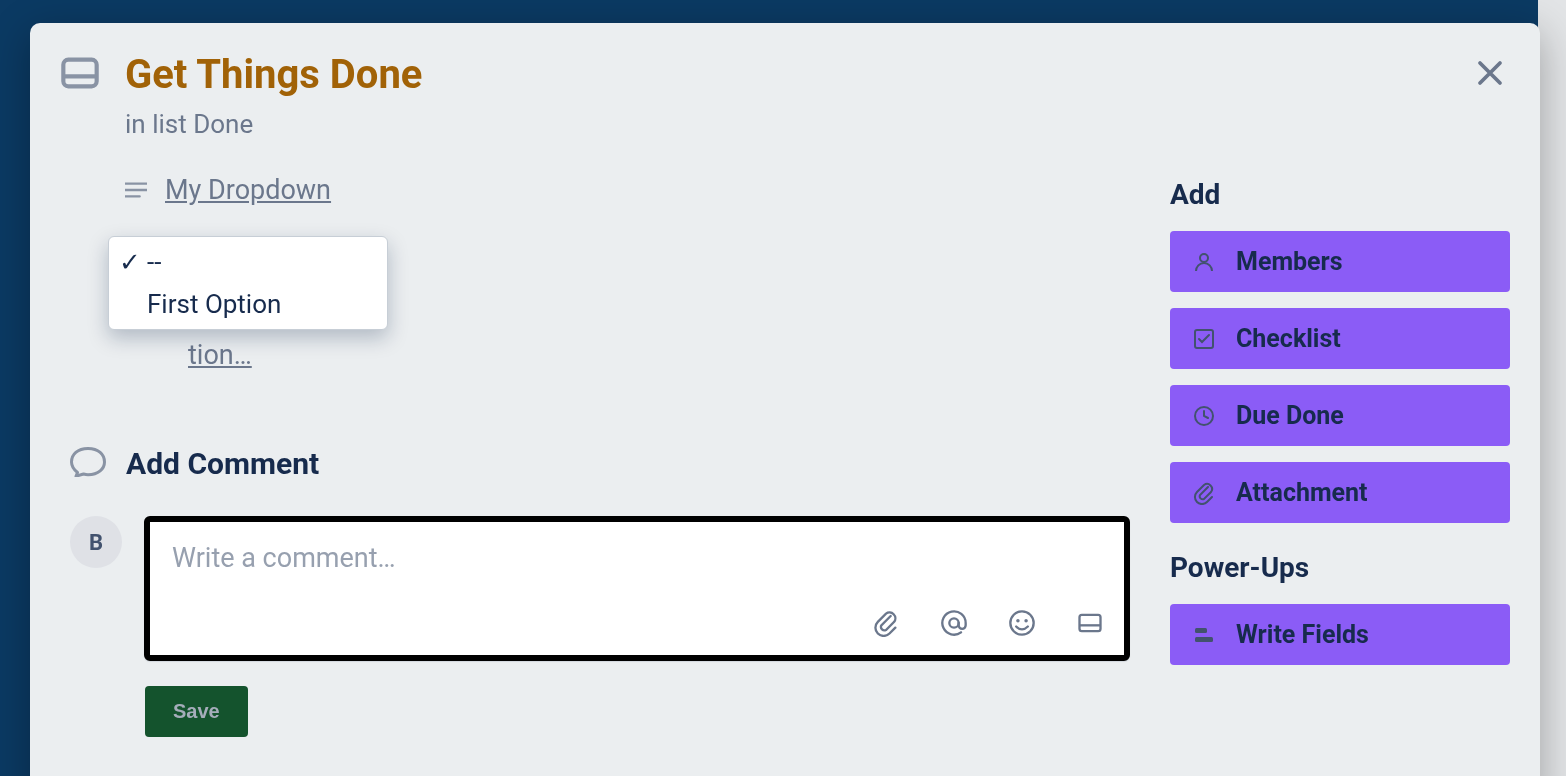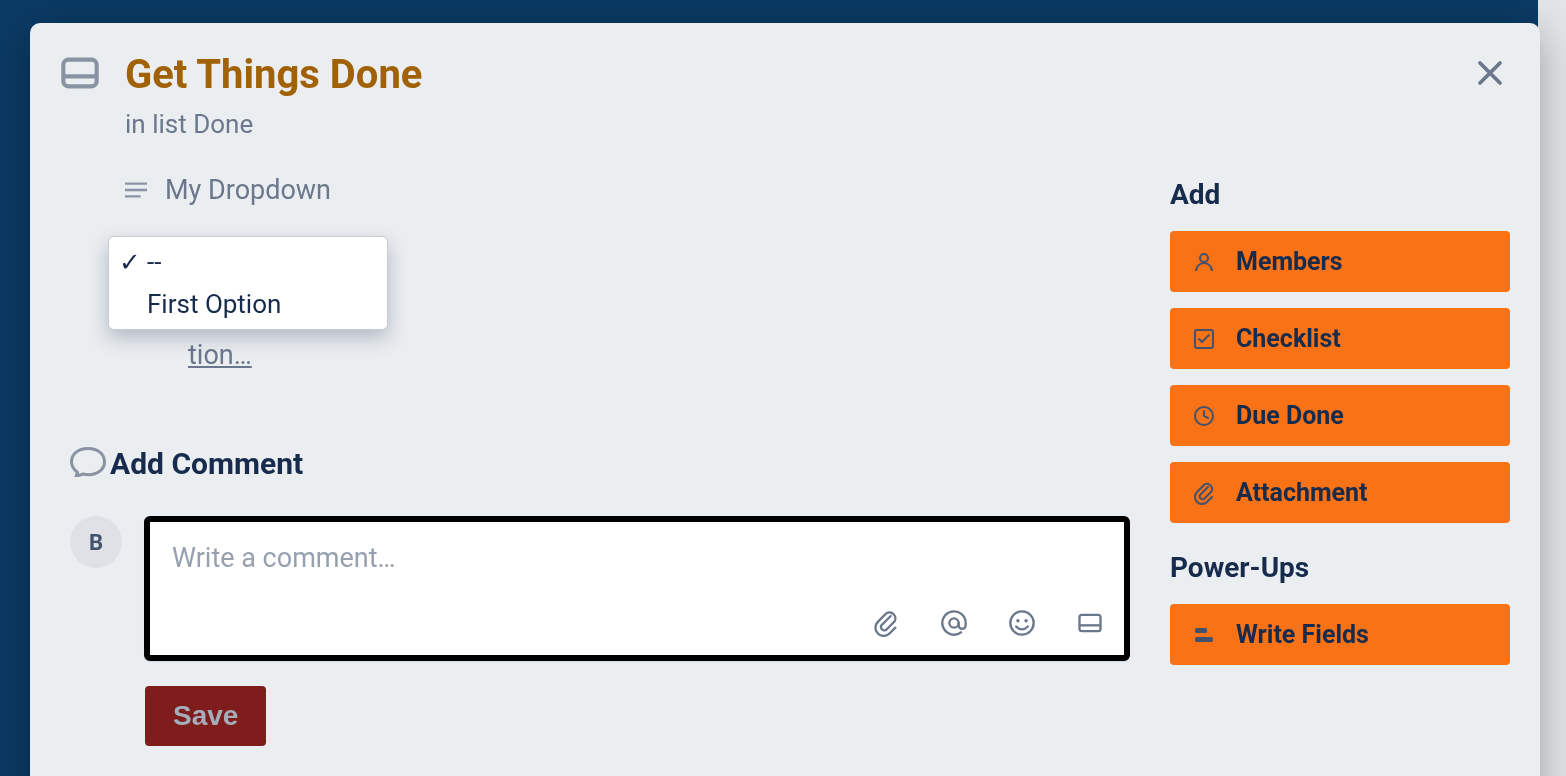--- a/index.html
+++ b/index.html
@@ -66,20 +66,21 @@
     width: 340px;
   }
   .custom-field {
     display: flex;
     align-items: center;
     gap: 18px;
     margin-left: 65px;
     color: #6b778c;
     font-size: 27px;
     position: relative;
+    text-decoration: underline;
   }
   .hamburger-ico { display:inline-flex; }
   .hamburger-ico svg { width:22px; height:18px; }
   .dropdown-popup {
     position: absolute;
     left: 48px;
     top: 62px;
     width: 280px;
     background: #fff;
     border: 1px solid #c7ced6;
@@ -107,21 +108,21 @@
     text-decoration: underline;
     z-index: 10;
   }
   .comment-section {
     margin-top: 240px;
     margin-left: 10px;
   }
   .comment-header {
     display: flex;
     align-items: center;
-    gap: 4px;
+    gap: 20px;
   }
   .bubble-icon svg { width: 36px; height: 30px; }
   .comment-title {
     font-size: 30px;
     font-weight: 700;
     color: #172b4d;
   }
   .comment-row {
     display: flex;
     gap: 22px;
@@ -158,41 +159,41 @@
     right: 20px;
     bottom: 18px;
     display: flex;
     gap: 40px;
   }
   .fmt-icon { width: 28px; height: 28px; display:flex; align-items:center; justify-content:center; color:#6b778c; cursor:pointer; }
   .fmt-icon svg { width: 28px; height: 28px; }
   .save-btn {
     margin-top: 25px;
     margin-left: 75px;
-    background: #7f1d1d;
+    background: #14532d;
     color: #a5adba;
     border: none;
     border-radius: 4px;
     padding: 14px 28px;
-    font-size: 28px;
+    font-size: 20px;
     font-weight: 700;
     cursor: not-allowed;
   }
   .section-header {
     font-size: 28px;
     font-weight: 700;
     color: #172b4d;
     margin-bottom: 20px;
     margin-top: 4px;
   }
   .side-btn {
     display: flex;
     align-items: center;
     gap: 20px;
-    background: #f97316;
+    background: #8b5cf6;
     border-radius: 4px;
     padding: 16px 22px;
     margin-bottom: 16px;
     cursor: pointer;
     color: #172b4d;
     font-weight: 700;
     font-size: 25px;
   }
   .side-btn .sicon { width: 24px; height: 24px; display:flex; align-items:center; justify-content:center; color:#42526e; }
   .side-btn .sicon svg { width: 24px; height: 24px; }

